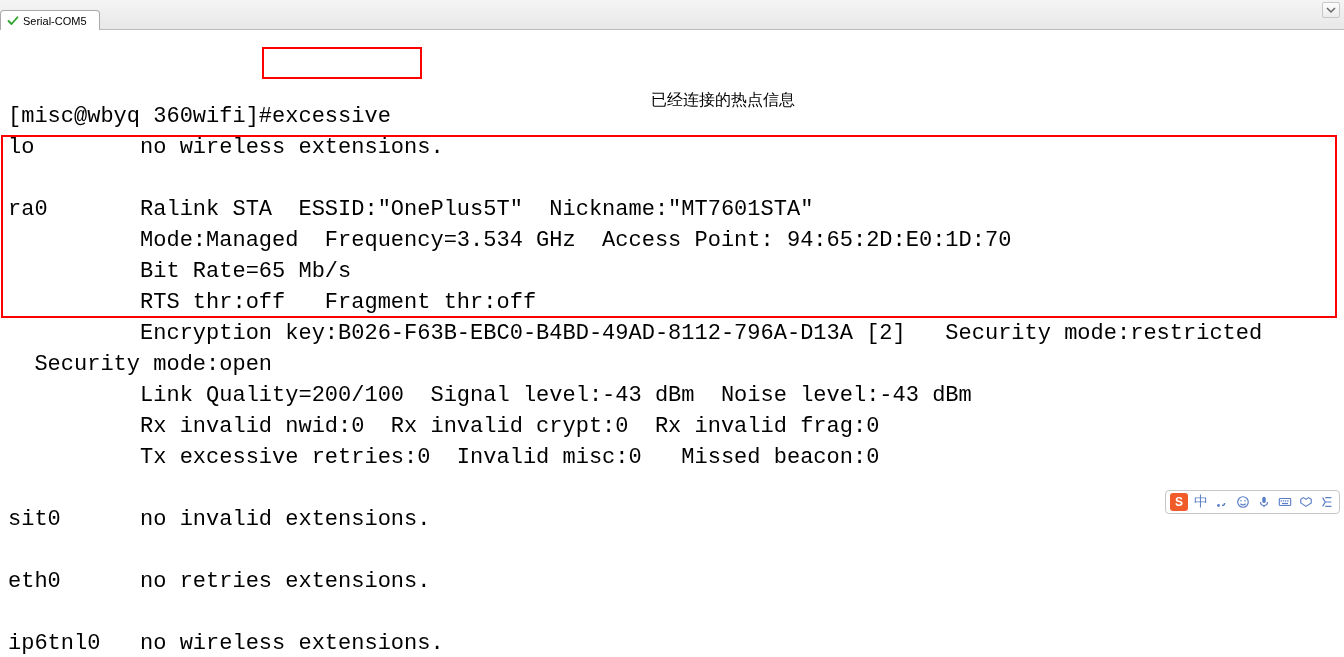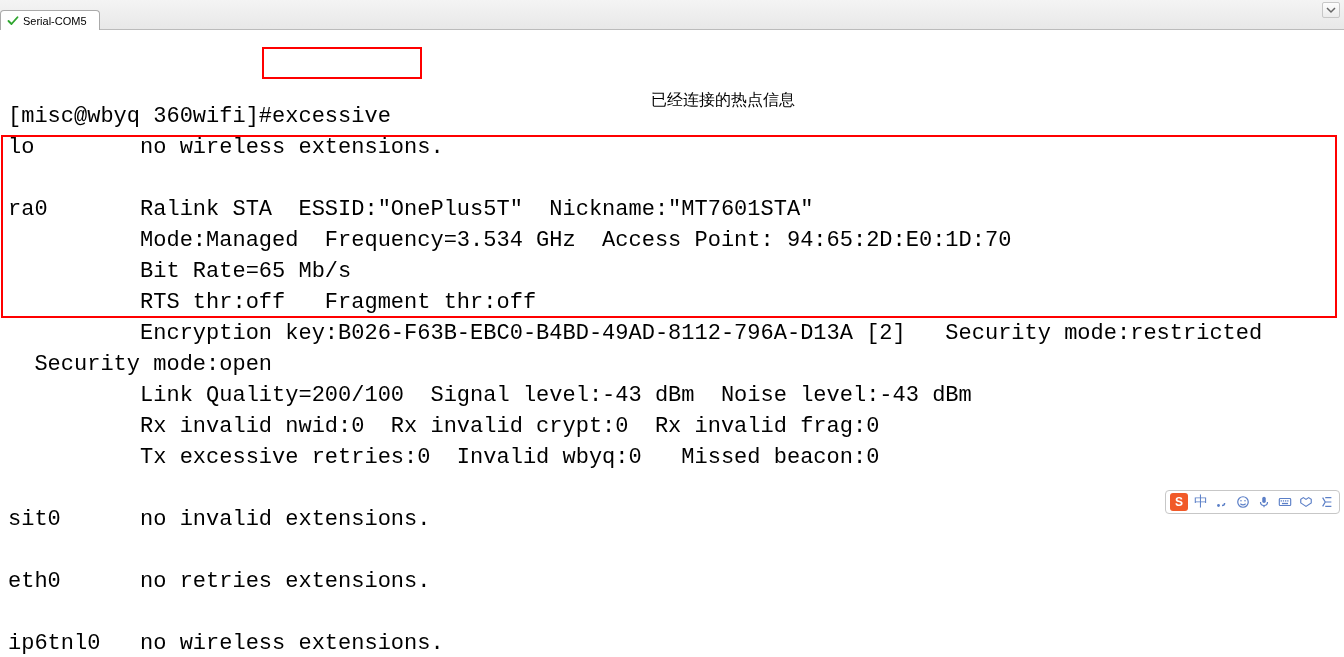--- a/index.html
+++ b/index.html
@@ -146,21 +146,21 @@
 <span>lo        no wireless extensions.</span>
 <span></span>
 <span>ra0       Ralink STA  ESSID:"OnePlus5T"  Nickname:"MT7601STA"</span>
 <span>          Mode:Managed  Frequency=3.534 GHz  Access Point: 94:65:2D:E0:1D:70</span>
 <span>          Bit Rate=65 Mb/s</span>
 <span>          RTS thr:off   Fragment thr:off</span>
 <span>          Encryption key:B026-F63B-EBC0-B4BD-49AD-8112-796A-D13A [2]   Security mode:restricted</span>
 <span>  Security mode:open</span>
 <span>          Link Quality=200/100  Signal level:-43 dBm  Noise level:-43 dBm</span>
 <span>          Rx invalid nwid:0  Rx invalid crypt:0  Rx invalid frag:0</span>
-<span>          Tx excessive retries:0  Invalid wbyq:0   Missed beacon:0</span>
+<span>          Tx excessive retries:0  Invalid misc:0   Missed beacon:0</span>
 <span></span>
 <span>sit0      no invalid extensions.</span>
 <span></span>
 <span>eth0      no retries extensions.</span>
 <span></span>
 <span>ip6tnl0   no wireless extensions.</span>
 <span></span>
 </pre>
 </div>
 

